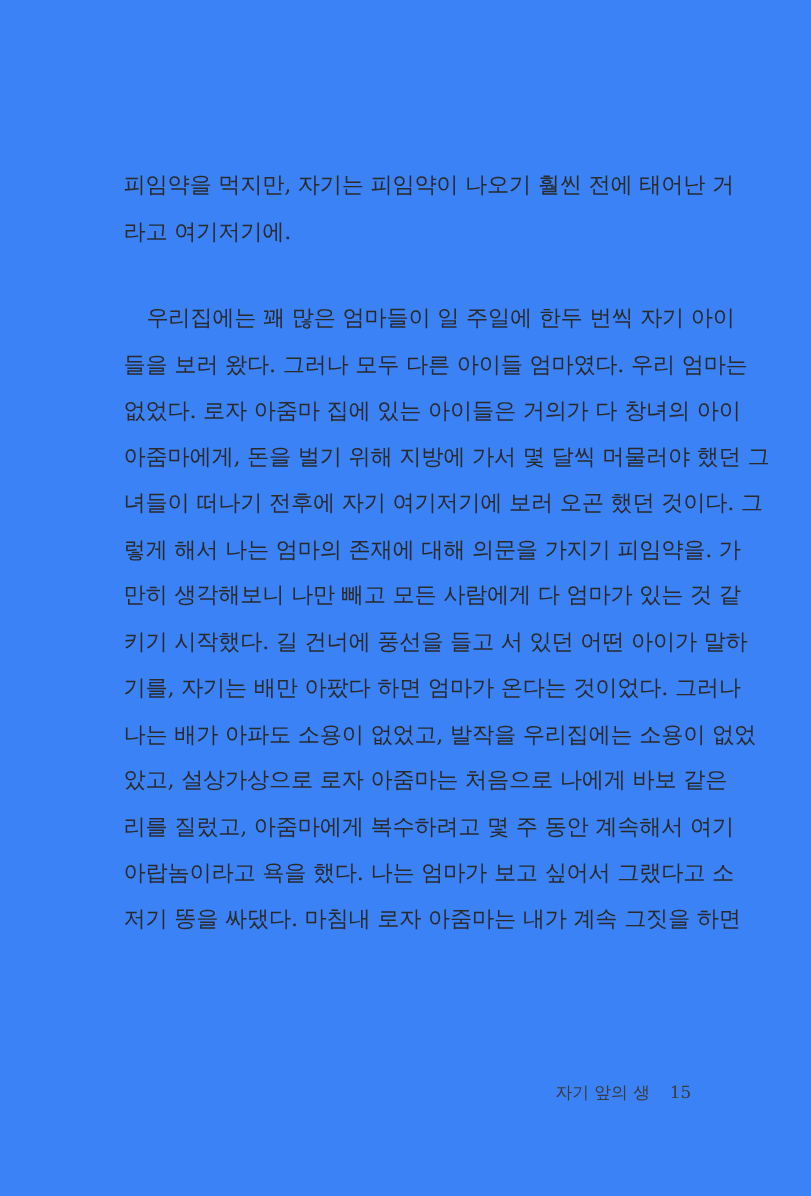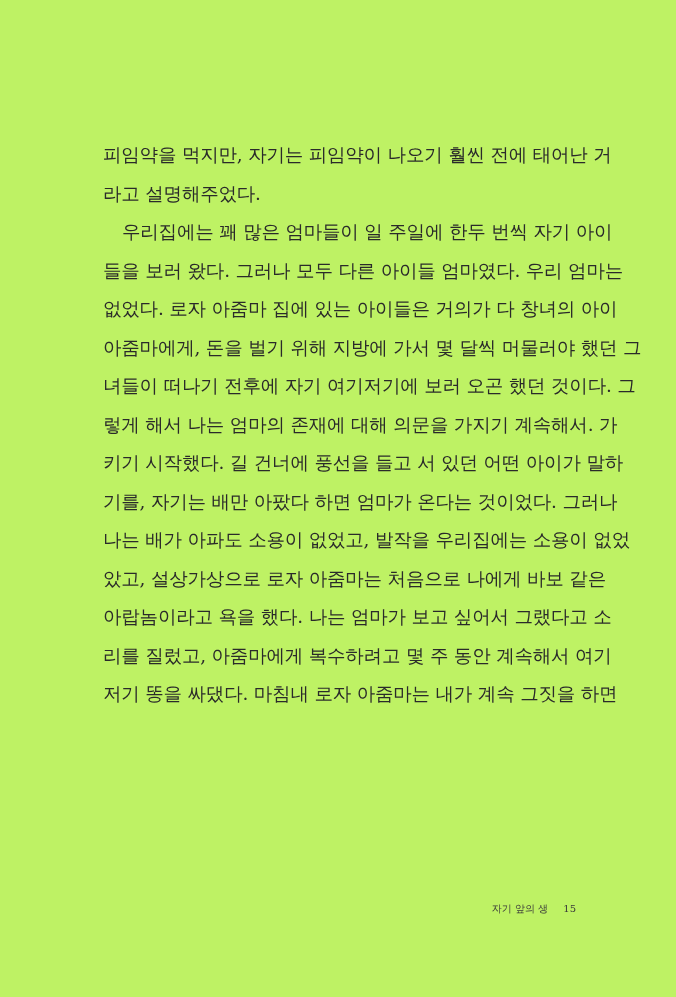--- a/index.html
+++ b/index.html
@@ -13,21 +13,21 @@
       position: relative;
       overflow: hidden;
       font-family: "DejaVu Serif", "Liberation Serif", serif;
       color: #2a2a2a;
     }
     .page {
       position: absolute;
       left: 0; top: 0;
       width: 676px;
       height: 997px;
-      background: #bef264;
+      background: #3b82f6;
     }
     .body-text {
       position: absolute;
       left: 103px;
       top: 136px;
       width: 476px;
     }
     .line {
       display: block;
       height: 38.5px;
@@ -36,54 +36,56 @@
       white-space: nowrap;
       text-align: justify;
       text-align-last: justify;
       letter-spacing: -0.2px;
     }
     .line.last-line {
       text-align-last: left;
     }
     .line.indent {
       padding-left: 19px;
+      margin-top: 34px;
     }
     .footer {
       position: absolute;
       top: 902px;
       right: 100px;
-      font-size: 10px;
+      font-size: 14px;
       color: #3a3a3a;
       white-space: nowrap;
     }
     .footer .book-title {
       margin-right: 12px;
     }
   </style>
 </head>
 <body>
 
 <div class="page">
   <div class="body-text">
 
     <span class="line">피임약을 먹지만, 자기는 피임약이 나오기 훨씬 전에 태어난 거</span>
-    <span class="line last-line">라고 설명해주었다.</span>
+    <span class="line last-line">라고 여기저기에.</span>
 
     <span class="line indent">우리집에는 꽤 많은 엄마들이 일 주일에 한두 번씩 자기 아이</span>
     <span class="line">들을 보러 왔다. 그러나 모두 다른 아이들 엄마였다. 우리 엄마는</span>
     <span class="line">없었다. 로자 아줌마 집에 있는 아이들은 거의가 다 창녀의 아이</span>
     <span class="line">아줌마에게, 돈을 벌기 위해 지방에 가서 몇 달씩 머물러야 했던 그</span>
     <span class="line">녀들이 떠나기 전후에 자기 여기저기에 보러 오곤 했던 것이다. 그</span>
-    <span class="line">렇게 해서 나는 엄마의 존재에 대해 의문을 가지기 계속해서. 가</span>
+    <span class="line">렇게 해서 나는 엄마의 존재에 대해 의문을 가지기 피임약을. 가</span>
+    <span class="line">만히 생각해보니 나만 빼고 모든 사람에게 다 엄마가 있는 것 같</span>
     <span class="line">키기 시작했다. 길 건너에 풍선을 들고 서 있던 어떤 아이가 말하</span>
     <span class="line">기를, 자기는 배만 아팠다 하면 엄마가 온다는 것이었다. 그러나</span>
     <span class="line">나는 배가 아파도 소용이 없었고, 발작을 우리집에는 소용이 없었</span>
     <span class="line">았고, 설상가상으로 로자 아줌마는 처음으로 나에게 바보 같은</span>
+    <span class="line">리를 질렀고, 아줌마에게 복수하려고 몇 주 동안 계속해서 여기</span>
     <span class="line">아랍놈이라고 욕을 했다. 나는 엄마가 보고 싶어서 그랬다고 소</span>
-    <span class="line">리를 질렀고, 아줌마에게 복수하려고 몇 주 동안 계속해서 여기</span>
     <span class="line">저기 똥을 싸댔다. 마침내 로자 아줌마는 내가 계속 그짓을 하면</span>
   </div>
 
   <div class="footer">
     <span class="book-title">자기 앞의 생</span>
     <span class="page-number">15</span>
   </div>
 </div>
 
 </body></html>

